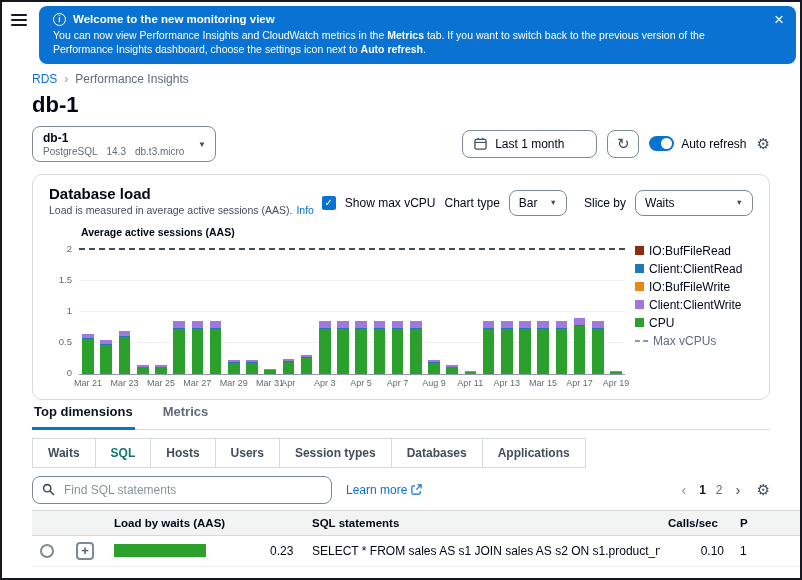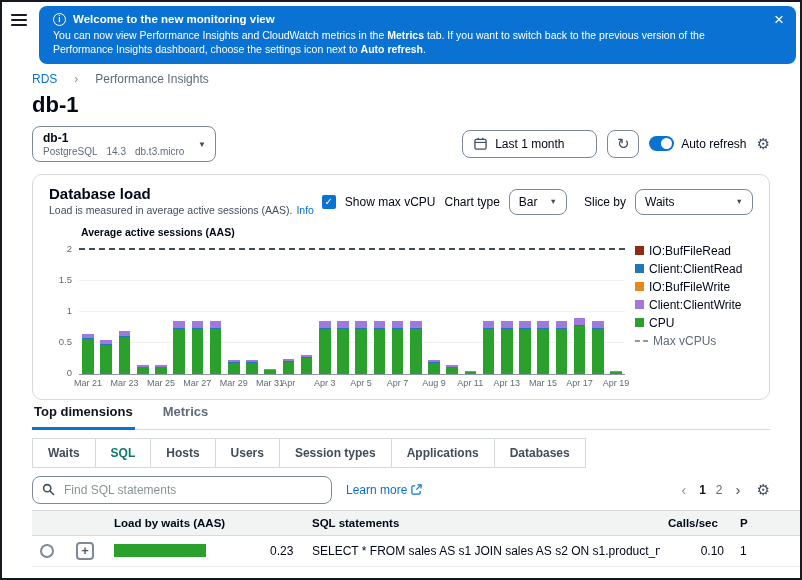--- a/index.html
+++ b/index.html
@@ -14,21 +14,21 @@
   .hamburger .bar{display:block;width:16px;height:2px;background:#16191f;margin-bottom:3px;border-radius:1px;}
   .banner{flex:1;background:#0972d3;color:#fff;border-radius:8px;margin-right:4px;
     padding:6px 34px 7px 14px;position:relative;font-size:11px;line-height:1.32;}
   .banner-title-row{display:flex;align-items:center;gap:7px;font-weight:bold;font-size:11.5px;margin-bottom:2px;}
   .info-circle{width:13px;height:13px;border:1.5px solid #fff;border-radius:50%;display:inline-flex;
     align-items:center;justify-content:center;font-size:8.5px;font-weight:bold;flex:0 0 13px;box-sizing:border-box;}
   .banner-body{font-size:10.5px;}
   .banner-close{position:absolute;top:5px;right:12px;font-size:17px;line-height:1;cursor:pointer;}
   
   .content{padding:0 30px;}
-  .breadcrumb{margin-top:8px;display:flex;align-items:center;gap:17px;font-size:12px;}
+  .breadcrumb{margin-top:8px;display:flex;align-items:center;gap:7px;font-size:12px;}
   .crumb-link{color:#0972d3;cursor:pointer;}
   .crumb-sep{color:#879596;}
   .crumb-current{color:#5f6b7a;}
   .page-title{font-size:22px;font-weight:700;margin:6px 0 0;}
   .controls-row{margin-top:8px;display:flex;justify-content:space-between;align-items:center;}
   .instance-select{position:relative;width:184px;border:1px solid #7d8998;border-radius:8px;background:#fff;
     padding:4px 24px 4px 10px;cursor:pointer;box-sizing:border-box;}
   .instance-name{font-weight:bold;font-size:12px;}
   .instance-meta{display:flex;gap:9px;font-size:10px;color:#5f6b7a;margin-top:1px;}
   .select-caret{position:absolute;right:9px;top:50%;transform:translateY(-50%);font-size:8px;color:#414d5c;}
@@ -37,21 +37,21 @@
     padding:0 11px;font-size:12px;cursor:pointer;min-width:135px;box-sizing:border-box;}
   .icon-btn{width:32px;height:28px;border:1px solid #7d8998;border-radius:8px;display:flex;align-items:center;
     justify-content:center;font-size:15px;color:#414d5c;cursor:pointer;box-sizing:border-box;background:#fff;}
   .toggle-wrap{display:flex;align-items:center;gap:7px;}
   .toggle{width:25px;height:15px;background:#0972d3;border-radius:8px;position:relative;cursor:pointer;}
   .toggle-knob{position:absolute;top:2px;right:2px;width:11px;height:11px;border-radius:50%;background:#fff;}
   .toggle-label{font-size:12px;}
   .gear-icon{font-size:15px;color:#414d5c;cursor:pointer;}
   
   .card{margin-top:12px;border:1px solid #d5dbdb;border-radius:10px;padding:10px 16px 8px;}
-  .card-header{display:flex;justify-content:space-between;align-items:center;}
+  .card-header{display:flex;justify-content:space-between;align-items:flex-end;}
   .card-title{font-size:15px;font-weight:700;}
   .card-sub{font-size:10.5px;color:#414d5c;margin-top:2px;}
   .info-link{color:#0972d3;cursor:pointer;margin-left:4px;}
   .card-controls{display:flex;align-items:center;gap:9px;font-size:12px;padding-top:3px;}
   .checkbox{width:14px;height:14px;background:#0972d3;border-radius:2px;display:inline-flex;align-items:center;
     justify-content:center;color:#fff;font-size:10px;cursor:pointer;}
   .mini-select{display:flex;align-items:center;gap:12px;height:26px;border:1px solid #7d8998;border-radius:8px;
     padding:0 9px;font-size:12px;cursor:pointer;box-sizing:border-box;background:#fff;}
   .mini-select.wide{width:118px;}
   .mini-select .caret{font-size:7.5px;color:#414d5c;margin-left:auto;}
@@ -473,22 +473,22 @@
         <div class="tab active">Top dimensions</div>
         <div class="tab">Metrics</div>
       </div>
 
     <div class="dimtabs" id="dimtabs">
         <div class="dimtab">Waits</div>
         <div class="dimtab active">SQL</div>
         <div class="dimtab">Hosts</div>
         <div class="dimtab">Users</div>
         <div class="dimtab">Session types</div>
+        <div class="dimtab">Databases</div>
         <div class="dimtab">Applications</div>
-        <div class="dimtab">Databases</div>
       </div>
 
     <div class="toolbar">
       <label class="search-box">
         <svg width="13" height="13" viewBox="0 0 13 13">
           <circle cx="5.2" cy="5.2" r="3.6" fill="none" stroke="#414d5c" stroke-width="1.6"></circle>
           <line x1="8" y1="8" x2="12" y2="12" stroke="#414d5c" stroke-width="1.6"></line>
         </svg>
         <input class="search-input" placeholder="Find SQL statements" style="">
       </label>

